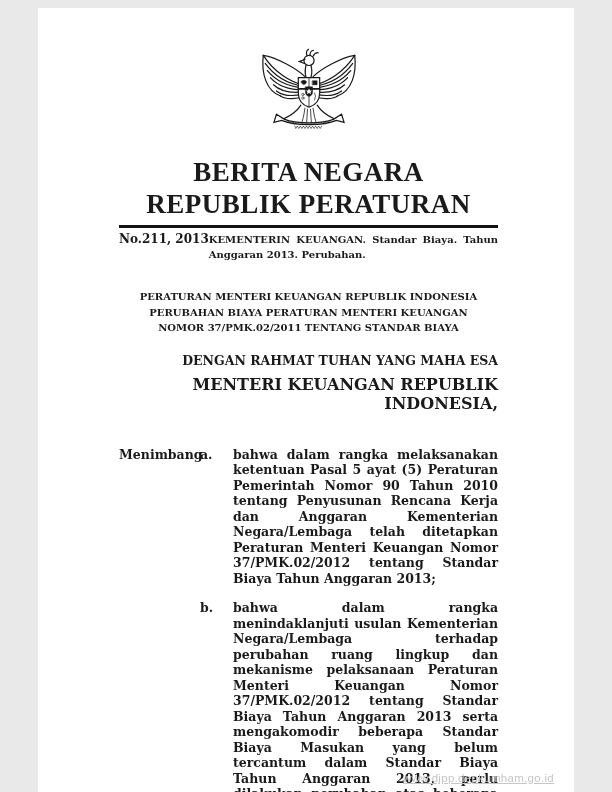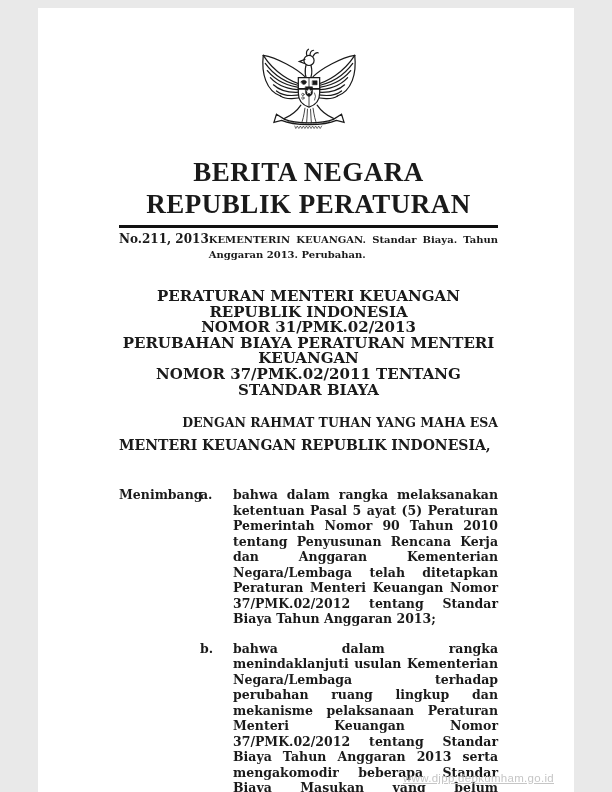--- a/index.html
+++ b/index.html
@@ -16,23 +16,23 @@
     font-family:"Liberation Serif", serif;font-weight:bold;
     font-size:27px;line-height:32px;letter-spacing:.5px;
   }
   .rule{border-top:3px solid #111;margin-top:5px;}
   .gazette-row{display:flex;justify-content:space-between;margin-top:4px;}
   .gazette-no{font-size:12px;font-weight:bold;white-space:nowrap;}
   .gazette-subject{
     width:298px;font-size:10px;font-weight:bold;line-height:15px;
     text-align:justify;
   }
-  .reg-title{margin-top:27px;text-align:center;font-size:15px;font-weight:bold;line-height:15.6px;}
+  .reg-title{margin-top:27px;text-align:center;font-size:10px;font-weight:bold;line-height:15.6px;}
   .invocation{margin-top:17px;text-align:right;font-size:12.5px;font-weight:bold;}
-  .authority{margin-top:7px;text-align:left;font-size:14px;font-weight:bold;}
+  .authority{margin-top:7px;text-align:right;font-size:16px;font-weight:bold;}
   .menimbang{display:flex;margin-top:34px;font-size:12.5px;font-weight:bold;line-height:15.5px;}
   .m-label{width:66px;flex:none;}
   .m-colon{width:15px;flex:none;}
   .m-items{flex:1;}
   .m-item{display:flex;}
   .m-item + .m-item{margin-top:14px;}
   .m-marker{width:33px;flex:none;}
   .m-text{flex:1;text-align:justify;}
   .watermark{
     position:absolute;right:20px;bottom:16px;
@@ -123,21 +123,20 @@
 
     <div class="rule"></div>
 
     <div class="gazette-row">
       <div class="gazette-no">No.211, 2013</div>
       <div class="gazette-subject">KEMENTERIN KEUANGAN. Standar Biaya. Tahun Anggaran 2013. Perubahan.</div>
     </div>
 
     <div class="reg-title">
       <div>PERATURAN MENTERI KEUANGAN REPUBLIK INDONESIA</div>
-      <div>NOMOR 31/PMK.02/2013</div>
       <div>PERUBAHAN BIAYA PERATURAN MENTERI KEUANGAN</div>
       <div>NOMOR 37/PMK.02/2011 TENTANG STANDAR BIAYA</div>
     </div>
 
     <div class="invocation">DENGAN RAHMAT TUHAN YANG MAHA ESA</div>
     <div class="authority">MENTERI KEUANGAN REPUBLIK INDONESIA,</div>
 
     <div class="menimbang">
       <div class="m-label">Menimbang</div>
       <div class="m-colon">:</div>

